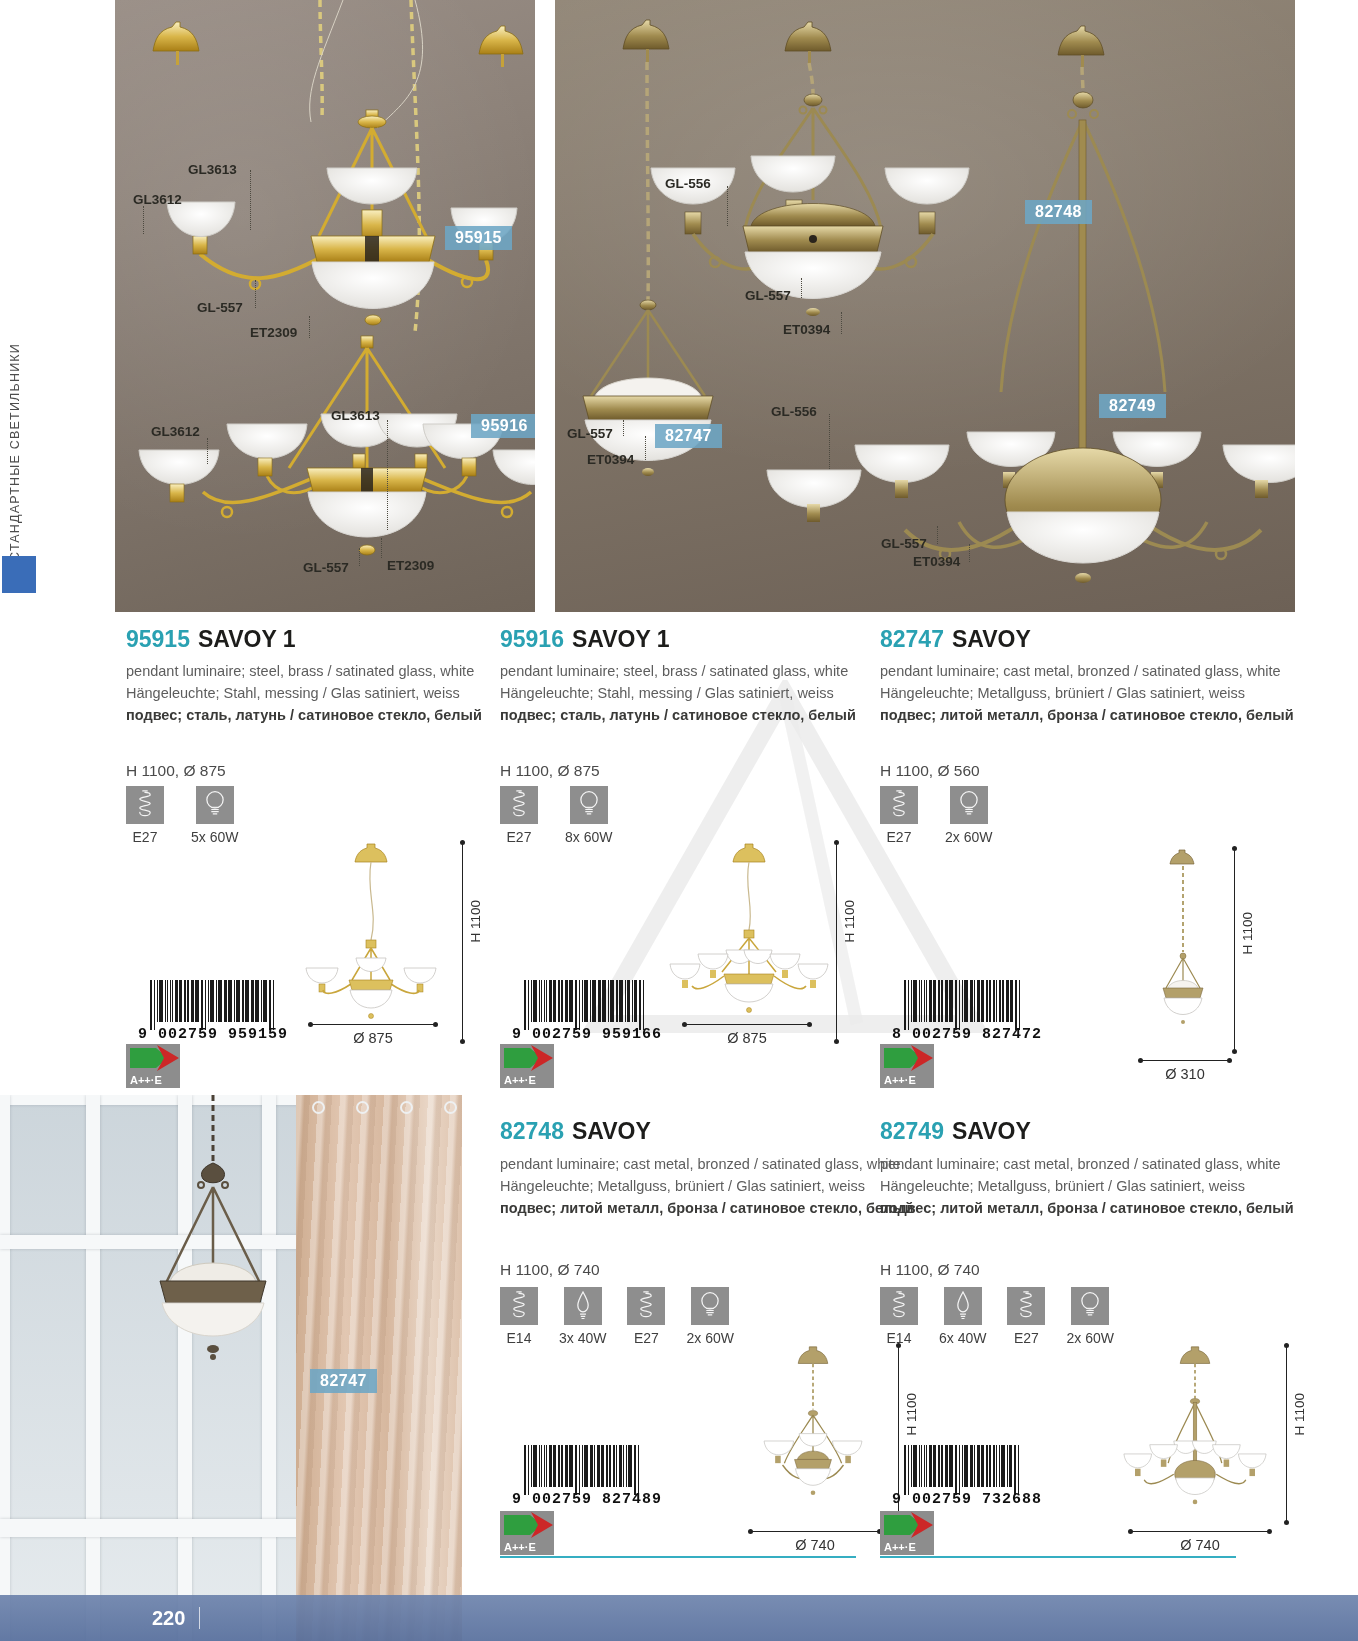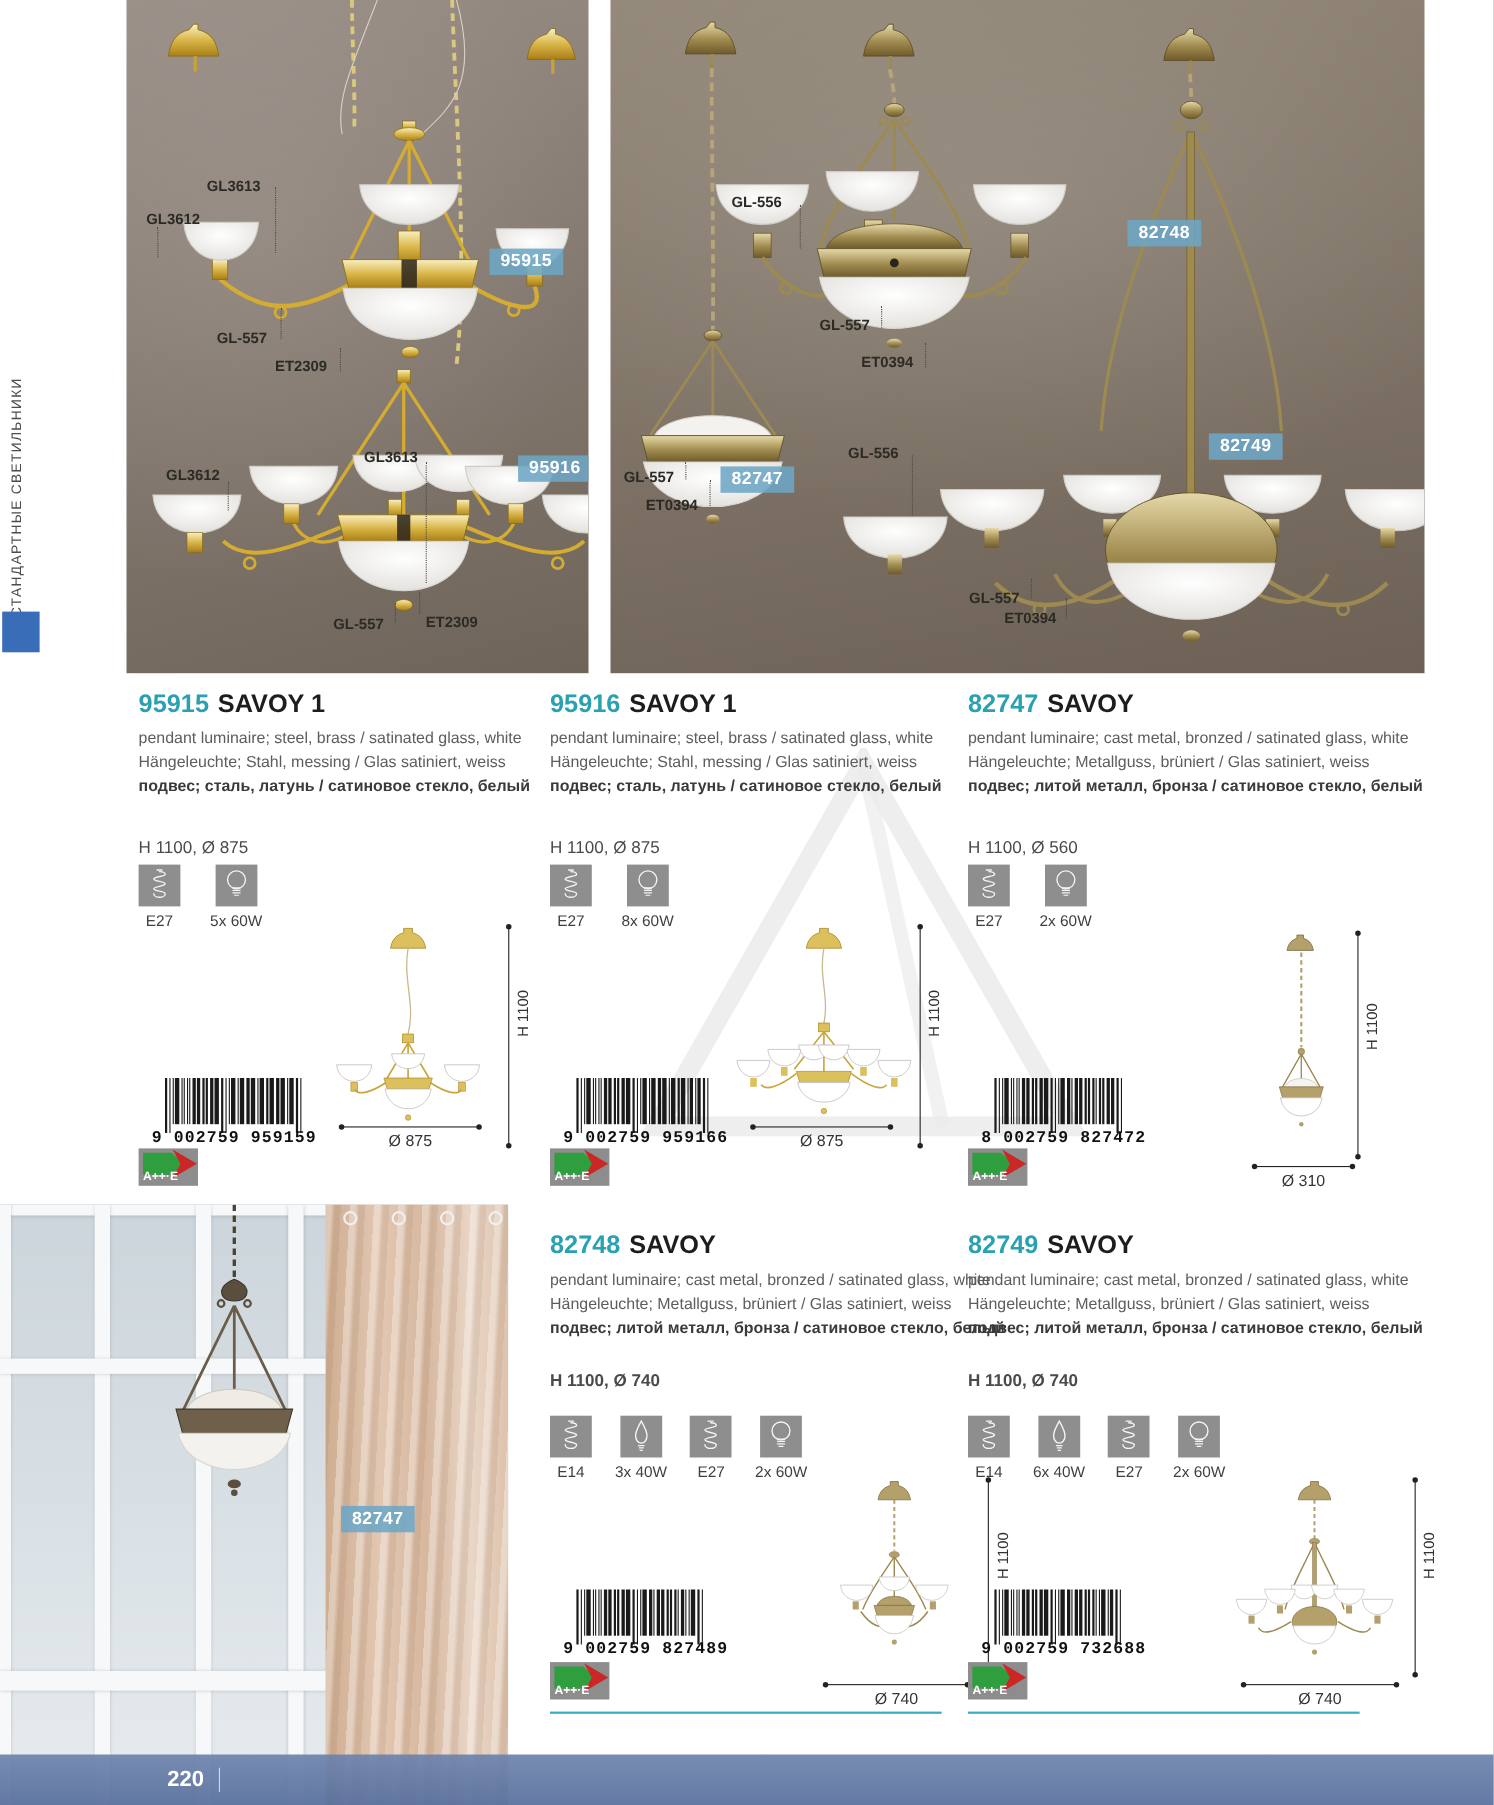--- a/index.html
+++ b/index.html
@@ -27,34 +27,34 @@
       font-size:46px;font-weight:600;letter-spacing:13px;color:#cfcfcf;opacity:.5;}
   
   .product{position:absolute;width:356px;z-index:2;}
   .title{position:absolute;left:0;font-size:23px;font-weight:700;color:#1d1d1b;white-space:nowrap;}
   .title .code{color:#2aa1b2;margin-right:8px;}
   .r1 .title{top:14px;} .r2 .title{top:21px;}
   .desc{position:absolute;left:0;font-size:14.5px;color:#5d5d5d;line-height:22px;white-space:nowrap;}
   .r1 .desc{top:48px;} .r2 .desc{top:56px;}
   .desc .ru{color:#3a3a38;font-weight:700;}
   .dims{position:absolute;left:0;font-size:15.5px;color:#4a4a4a;}
-  .r1 .dims{top:150px;} .r2 .dims{top:150px;font-weight:bold;}
+  .r1 .dims{top:150px;} .r2 .dims{top:164px;}
   .specs{position:absolute;left:0;display:flex;align-items:flex-start;}
   .r1 .specs{top:174px;gap:27px;} .r2 .specs{top:190px;gap:21px;}
   .spec-item{display:flex;flex-direction:column;align-items:center;}
   .spec-icon{width:38px;height:38px;background:#8e8e8e;display:flex;align-items:center;justify-content:center;}
   .spec-label{margin-top:5px;font-size:14px;color:#3f3f3f;white-space:nowrap;}
   .barcode{position:absolute;display:flex;align-items:flex-start;}
   .r1 .barcode{left:24px;top:368px;} .r2 .barcode{left:24px;top:348px;}
   .barcode i{display:block;background:#1a1a1a;}
   .barcode i.g{background:transparent;}
   .bdigits{position:absolute;width:170px;text-align:center;font-family:"Liberation Mono",monospace;
       font-size:15px;font-weight:700;color:#111;letter-spacing:1px;}
   .r1 .bdigits{left:2px;top:414px;} .r2 .bdigits{left:2px;top:394px;}
-  .energy{position:absolute;width:54px;height:34px;background:#8d8d8d;text-align:right;}
+  .energy{position:absolute;width:54px;height:44px;background:#8d8d8d;text-align:right;}
   .r1 .energy{left:0;top:432px;} .r2 .energy{left:0;top:414px;}
   .energy .etext{position:absolute;left:4px;bottom:2px;color:#fff;font-size:11px;font-weight:700;}
   .divider{position:absolute;left:0;width:356px;height:2px;background:#35aec2;}
   .r2 .divider{top:459px;}
   
   .diagram{position:absolute;}
   .dimv{position:absolute;width:0;border-left:1.5px solid #222;}
   .dimv::before,.dimv::after{content:"";position:absolute;width:5px;height:5px;border-radius:50%;
       background:#222;left:-3.5px;}
   .dimv::before{top:-2px;} .dimv::after{bottom:-2px;}

